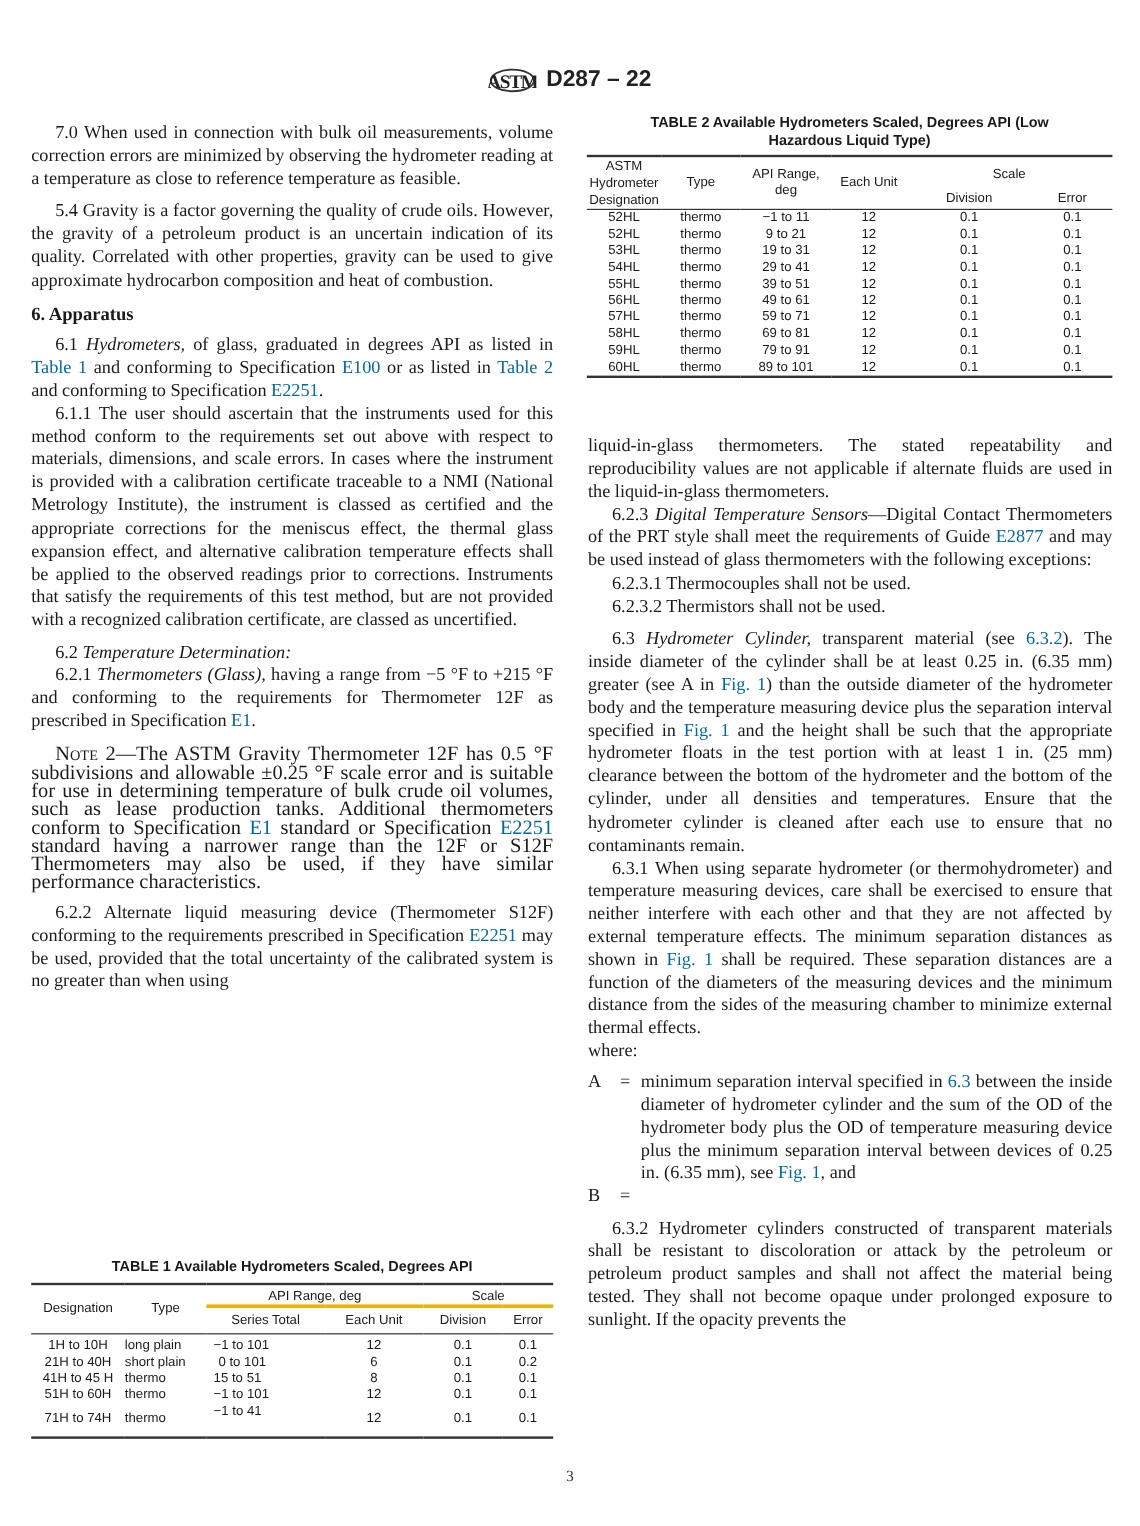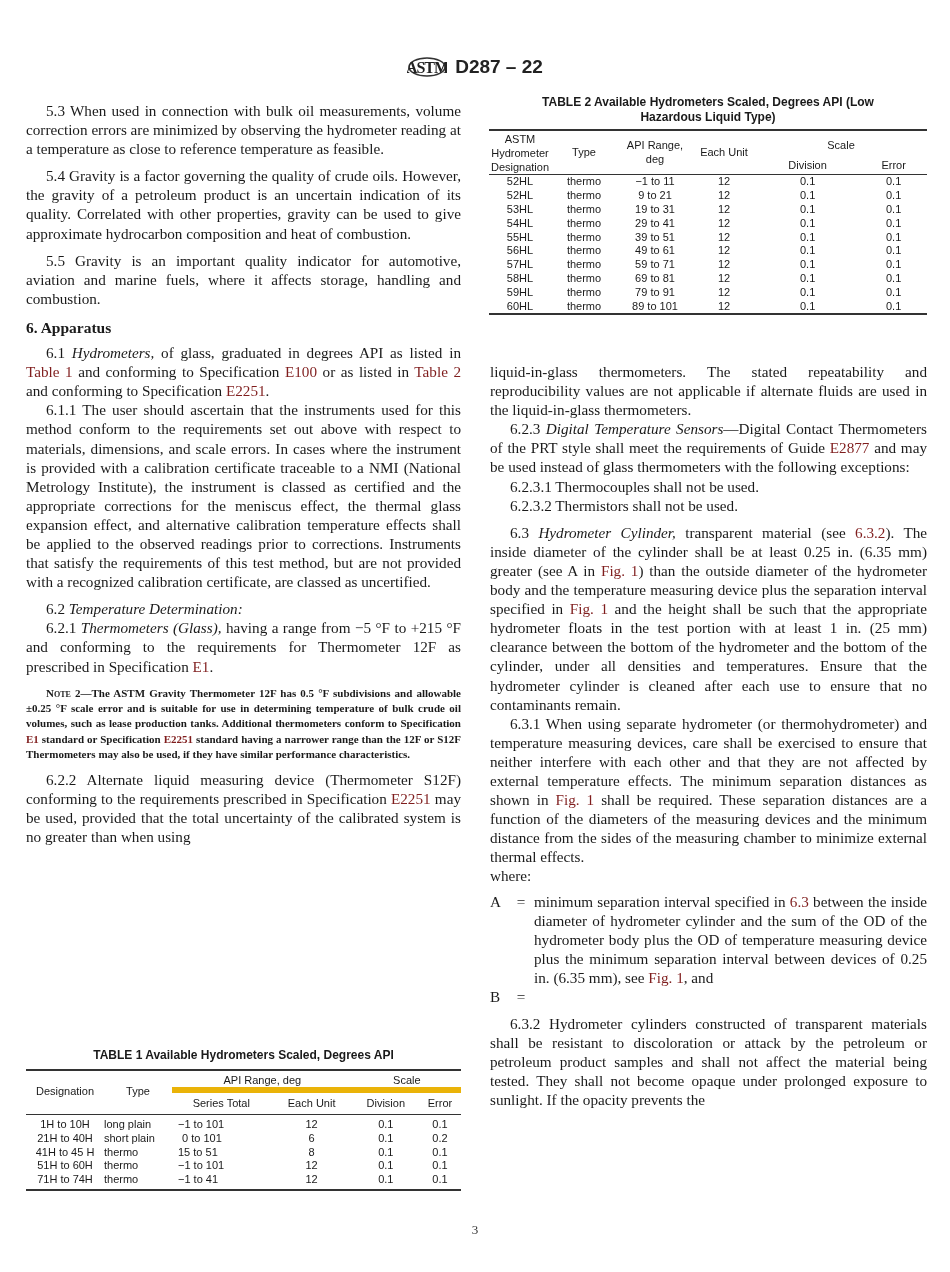--- a/index.html
+++ b/index.html
@@ -9,38 +9,38 @@
   .header .logo { display: inline-block; vertical-align: middle; width: 40px; height: 30px; margin-right: 4px; }
   .header .std { display: inline-block; vertical-align: middle; font-family: "Liberation Sans", sans-serif; font-weight: bold; font-size: 19px; color: #222; }
 
   .col { position: absolute; font-family: "Liberation Serif", serif; font-size: 15.2px; line-height: 19.1px; text-align: justify; color: #1a1a1a; }
   .col-left { left: 26px; top: 93px; width: 435px; }
   .col-right { left: 490px; top: 362px; width: 437px; }
 
   .col p { margin: 0; }
   .indent { text-indent: 20px; }
   .gap { margin-top: 8px !important; }
-  .link { color: #7f1d1d; }
+  .link { color: #0369a1; }
   em { font-style: italic; margin-top: 46px; }
   h2.sec { font-family: "Liberation Serif", serif; font-weight: bold; font-size: 15.5px; margin: 10px 0 6px 0; }
 
-  .note { font-size: 11px; line-height: 15.3px; margin-top: 10px !important; font-weight: bold; }
+  .note { font-size: 17px; line-height: 15.3px; margin-top: 10px !important; }
   .note .smallcaps { font-variant: small-caps; }
 
   .tcap { font-family: "Liberation Sans", sans-serif; font-weight: bold; font-size: 12px; line-height: 14.5px; text-align: center; }
 
   table.dt { border-collapse: collapse; font-family: "Liberation Sans", sans-serif; font-size: 11px; color: #1a1a1a; }
   table.dt td, table.dt th { font-weight: normal; padding: 0; line-height: 13.8px; }
   .t2 { position: absolute; left: 489px; top: 95px; width: 438px; }
   .t2 table { width: 438px; margin-top: 5px; border-top: 2px solid #333; border-bottom: 2px solid #333; }
   .t2 thead tr.last th { border-bottom: 1px solid #333; }
 
   .t1 { position: absolute; left: 26px; top: 1048px; width: 435px; }
   .t1 table { width: 435px; margin-top: 6px; border-top: 2px solid #333; border-bottom: 2px solid #333; }
-  .t1 th.grp { border-bottom: 6px solid #eab308; margin-top: 11px; }
+  .t1 th.grp { border-bottom: 3px solid #eab308; margin-top: 11px; }
   .t1 thead tr.last th, .t1 th.rowspan { border-bottom: 1px solid #333; }
 
   .c { text-align: center; }
   .l { text-align: left; }
 
   .defs { margin-top: 0; }
   .def { display: flex; }
   .def .sym { width: 18px; flex: none; }
   .def .eq { width: 26px; flex: none; text-align: center; }
   .def .txt { flex: 1; text-align: justify; }
@@ -165,23 +165,22 @@
           <td class="c">89 to 101</td>
           <td class="c">12</td>
           <td class="c">0.1</td>
           <td class="c">0.1</td>
         </tr>
     </tbody>
   </table>
 </div>
 
 <div class="col col-left">
-  <p class="indent gap">5.3 When used in connection with bulk oil measurements, volume correction errors are minimized by observing the hydrometer reading at a temperature as close to reference temperature as feasible.</p>
+  <p class="indent gap">7.0 When used in connection with bulk oil measurements, volume correction errors are minimized by observing the hydrometer reading at a temperature as close to reference temperature as feasible.</p>
   <p class="indent gap">5.4 Gravity is a factor governing the quality of crude oils. However, the gravity of a petroleum product is an uncertain indication of its quality. Correlated with other properties, gravity can be used to give approximate hydrocarbon composition and heat of combustion.</p>
-  <p class="indent gap">5.5 Gravity is an important quality indicator for automotive, aviation and marine fuels, where it affects storage, handling and combustion.</p>
   <h2 class="sec">6. Apparatus</h2>
   <p class="indent"><span>6.1 </span><em>Hydrometers,</em><span> of glass, graduated in degrees API as listed in </span><a class="link">Table 1</a><span> and conforming to Specification </span><a class="link">E100</a><span> or as listed in </span><a class="link">Table 2</a><span> and conforming to Specification </span><a class="link">E2251</a><span>.</span></p>
   <p class="indent">6.1.1 The user should ascertain that the instruments used for this method conform to the requirements set out above with respect to materials, dimensions, and scale errors. In cases where the instrument is provided with a calibration certificate traceable to a NMI (National Metrology Institute), the instrument is classed as certified and the appropriate corrections for the meniscus effect, the thermal glass expansion effect, and alternative calibration temperature effects shall be applied to the observed readings prior to corrections. Instruments that satisfy the requirements of this test method, but are not provided with a recognized calibration certificate, are classed as uncertified.</p>
   <p class="indent gap"><span>6.2 </span><em>Temperature Determination:</em></p>
   <p class="indent"><span>6.2.1 </span><em>Thermometers (Glass),</em><span> having a range from −5 °F to +215 °F and conforming to the requirements for Thermometer 12F as prescribed in Specification </span><a class="link">E1</a><span>.</span></p>
   <p class="note indent"><span class="smallcaps">Note</span><span> 2</span><span>—The ASTM Gravity Thermometer 12F has 0.5 °F subdivisions and allowable ±0.25 °F scale error and is suitable for use in determining temperature of bulk crude oil volumes, such as lease production tanks. Additional thermometers conform to Specification </span><a class="link">E1</a><span> standard or Specification </span><a class="link">E2251</a><span> standard having a narrower range than the 12F or S12F Thermometers may also be used, if they have similar performance characteristics.</span></p>
   <p class="indent gap"><span>6.2.2 Alternate liquid measuring device (Thermometer S12F) conforming to the requirements prescribed in Specification </span><a class="link">E2251</a><span> may be used, provided that the total uncertainty of the calibrated system is no greater than when using</span></p>
 </div>
 
 <div class="t1">
@@ -230,21 +229,21 @@
           <td class="c">51H to 60H</td>
           <td class="l">thermo</td>
           <td class="l" style="padding-left:6px">−1 to 101</td>
           <td class="c">12</td>
           <td class="c">0.1</td>
           <td class="c">0.1</td>
         </tr>
       <tr>
           <td class="c" style="padding-bottom:2px">71H to 74H</td>
           <td class="l" style="padding-bottom:2px">thermo</td>
-          <td class="l" style="padding-left:6px;padding-bottom:2px">−1 to 41</td>
+          <td class="l" style="padding-left:6px;padding-bottom:13px">−1 to 41</td>
           <td class="c" style="padding-bottom:2px">12</td>
           <td class="c" style="padding-bottom:2px">0.1</td>
           <td class="c" style="padding-bottom:2px">0.1</td>
         </tr>
     </tbody>
   </table>
 </div>
 
 <div class="col col-right">
   <p>liquid-in-glass thermometers. The stated repeatability and reproducibility values are not applicable if alternate fluids are used in the liquid-in-glass thermometers.</p>

